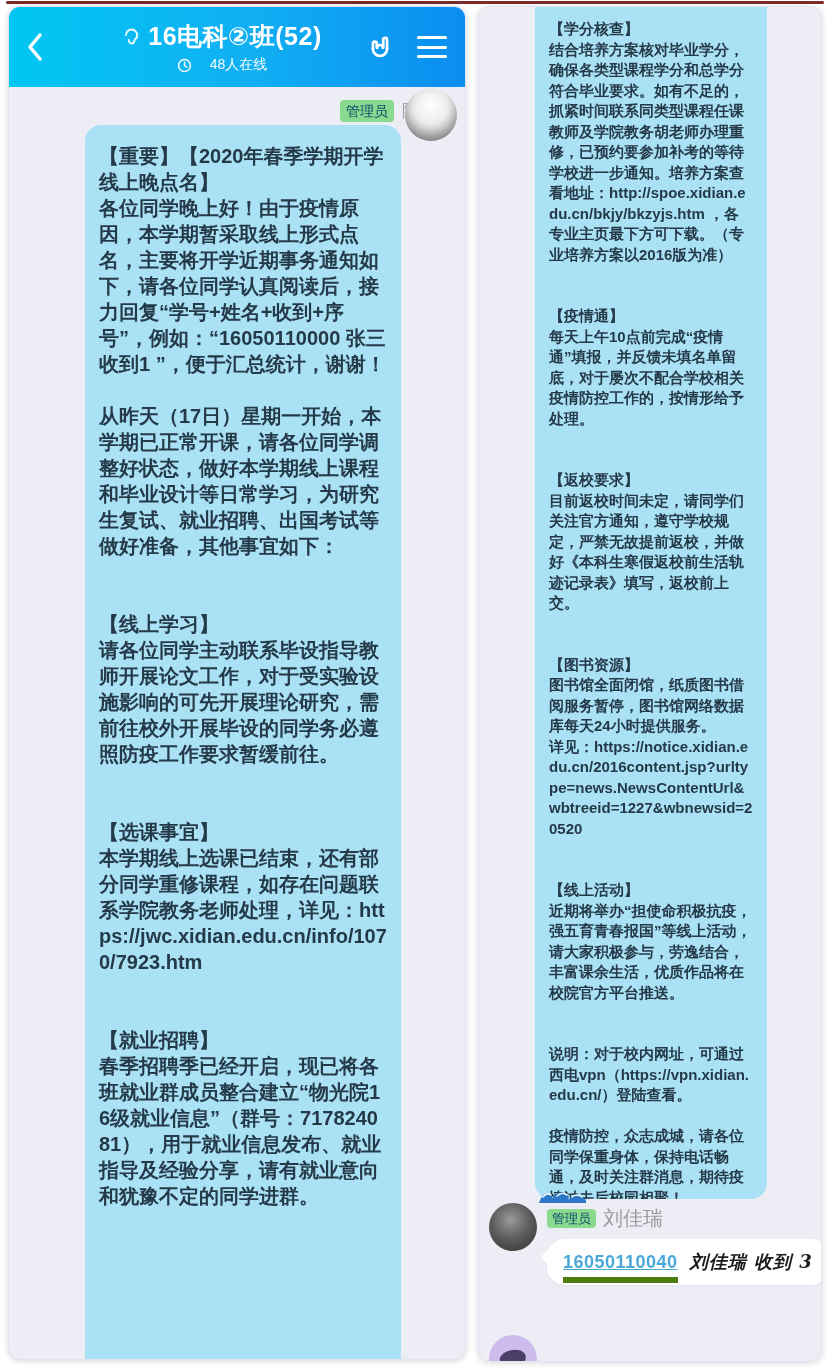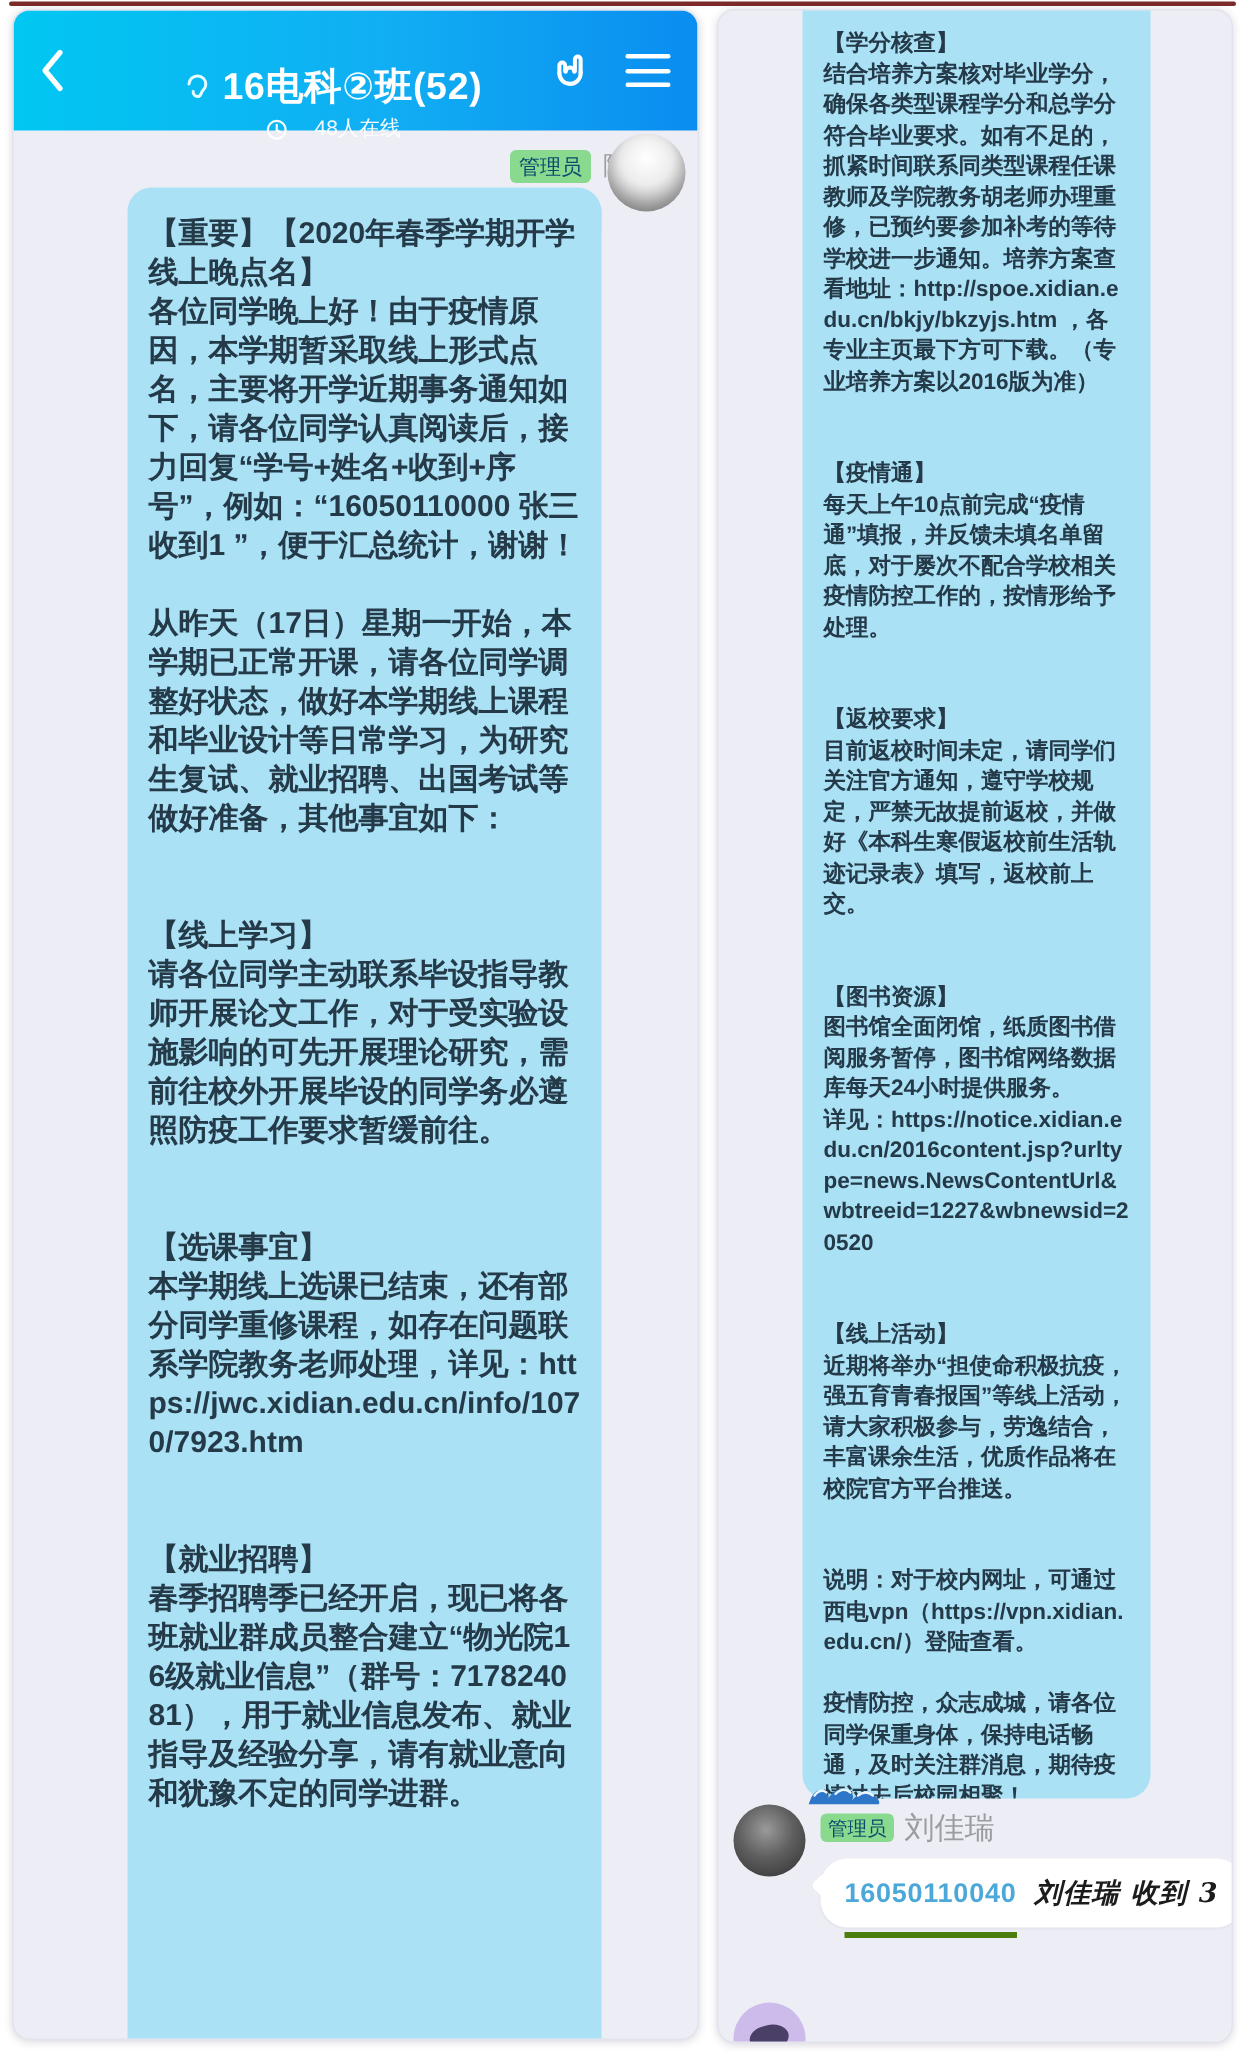--- a/index.html
+++ b/index.html
@@ -8,21 +8,21 @@
 
   .top-strip { position:absolute; left:6px; right:6px; top:1px; height:3px; background:#7c2b28; border-radius:2px; }
 
   .panel { position:absolute; background:#edeef5; border-radius:12px; overflow:hidden; box-shadow:0 1px 6px rgba(40,40,70,.18); border:1px solid #e2e3ec; }
   .panel-left  { left:8px;  top:6px; width:458px; height:1354px; }
   .panel-right { left:478px; top:6px; width:344px; height:1356px; }
 
   
   .header { position:relative; height:80px; background:linear-gradient(90deg,#01c7f2 0%,#11aef3 55%,#0a8df0 100%); display:flex; align-items:center; color:#fff; }
   .back-btn { width:52px; height:80px; display:flex; align-items:center; justify-content:center; cursor:pointer; }
-  .header-center { position:absolute; left:90px; right:120px; top:0; height:80px; display:flex; flex-direction:column; align-items:center; justify-content:center; gap:3px;margin-top:21px; }
+  .header-center { position:absolute; left:90px; right:120px; top:0; height:80px; display:flex; flex-direction:column; align-items:center; justify-content:center; gap:3px; }
   .title-row { display:flex; align-items:center; gap:7px; }
   .title-row .title { font-size:25px; font-weight:bold; letter-spacing:.5px; white-space:nowrap; }
   .online-row { display:flex; align-items:center; gap:18px; font-size:14px; opacity:.96; }
   .header-right { position:absolute; right:10px; top:0; height:80px; display:flex; align-items:center; gap:20px; padding-right:8px; }
   .burger { width:30px; height:22px; display:flex; flex-direction:column; justify-content:space-between; cursor:pointer; }
   .burger span { display:block; height:3px; border-radius:2px; background:#fff; }
 
   
   .sender-row { position:absolute; top:92px; left:0; right:12px; display:flex; align-items:center; justify-content:flex-end; gap:8px; }
   .badge { color:#0c4a6e; font-size:14px; line-height:1; padding:4px 6px; border-radius:4px; white-space:nowrap; }
@@ -40,21 +40,21 @@
   .big-bubble-right { position:absolute; left:56px; top:-16px; width:232px; height:1208px; background:#aae1f5; border-radius:16px; padding:28px 14px 20px 14px; color:#253a49; font-size:15px; line-height:20.5px; font-weight:600; white-space:pre-wrap; word-break:break-all; overflow:hidden; }
   .wave-decor { position:absolute; left:4px; bottom:0px; }
 
   .reply { position:absolute; left:10px; display:flex; gap:10px; }
   .reply-col { display:flex; flex-direction:column; align-items:flex-start; }
   .reply-head { display:flex; align-items:center; gap:7px; margin-top:2px; }
   .reply-head .badge { font-size:13px; padding:3px 5px; }
   .reply-name { color:#9b9ba2; font-size:20px; }
   .reply-bubble { position:relative; margin-top:7px; background:#ffffff; border-radius:18px; padding:11px 16px; font-size:18px; color:#1c1c1c; white-space:nowrap; box-shadow:0 1px 2px rgba(0,0,0,.05); }
   .reply-bubble::before { content:""; position:absolute; left:-4px; top:12px; width:12px; height:12px; background:#fff; border-radius:3px; transform:rotate(45deg); }
-  .student-id { color:#4ba8d8; border-bottom:4px solid #4d7c0f; padding-bottom:16px; font-weight:600; letter-spacing:.5px; cursor:pointer; }
+  .student-id { color:#4ba8d8; border-bottom:6px solid #4d7c0f; padding-bottom:5px; font-weight:600; letter-spacing:.5px; cursor:pointer;text-decoration:underline; }
   .hand-text { font-family:"DejaVu Serif","Liberation Serif",serif; font-style:italic; font-weight:600; margin-left:12px; letter-spacing:1px; }
 
   .avatar-photo { background:radial-gradient(circle at 45% 35%, #9a9a9a 0%, #5f5f5f 45%, #2e2e2e 100%); width:48px; height:48px; }
   .avatar-purple { background:#cdbbec; width:48px; height:48px; position:relative; }
   .avatar-purple::after { content:""; position:absolute; left:11px; top:15px; width:26px; height:18px; background:#4a3f66; border-radius:45% 60% 55% 40%; transform:rotate(-18deg); }
 
   svg.icon { display:block; }
 </style>
 </head>
 <body>

